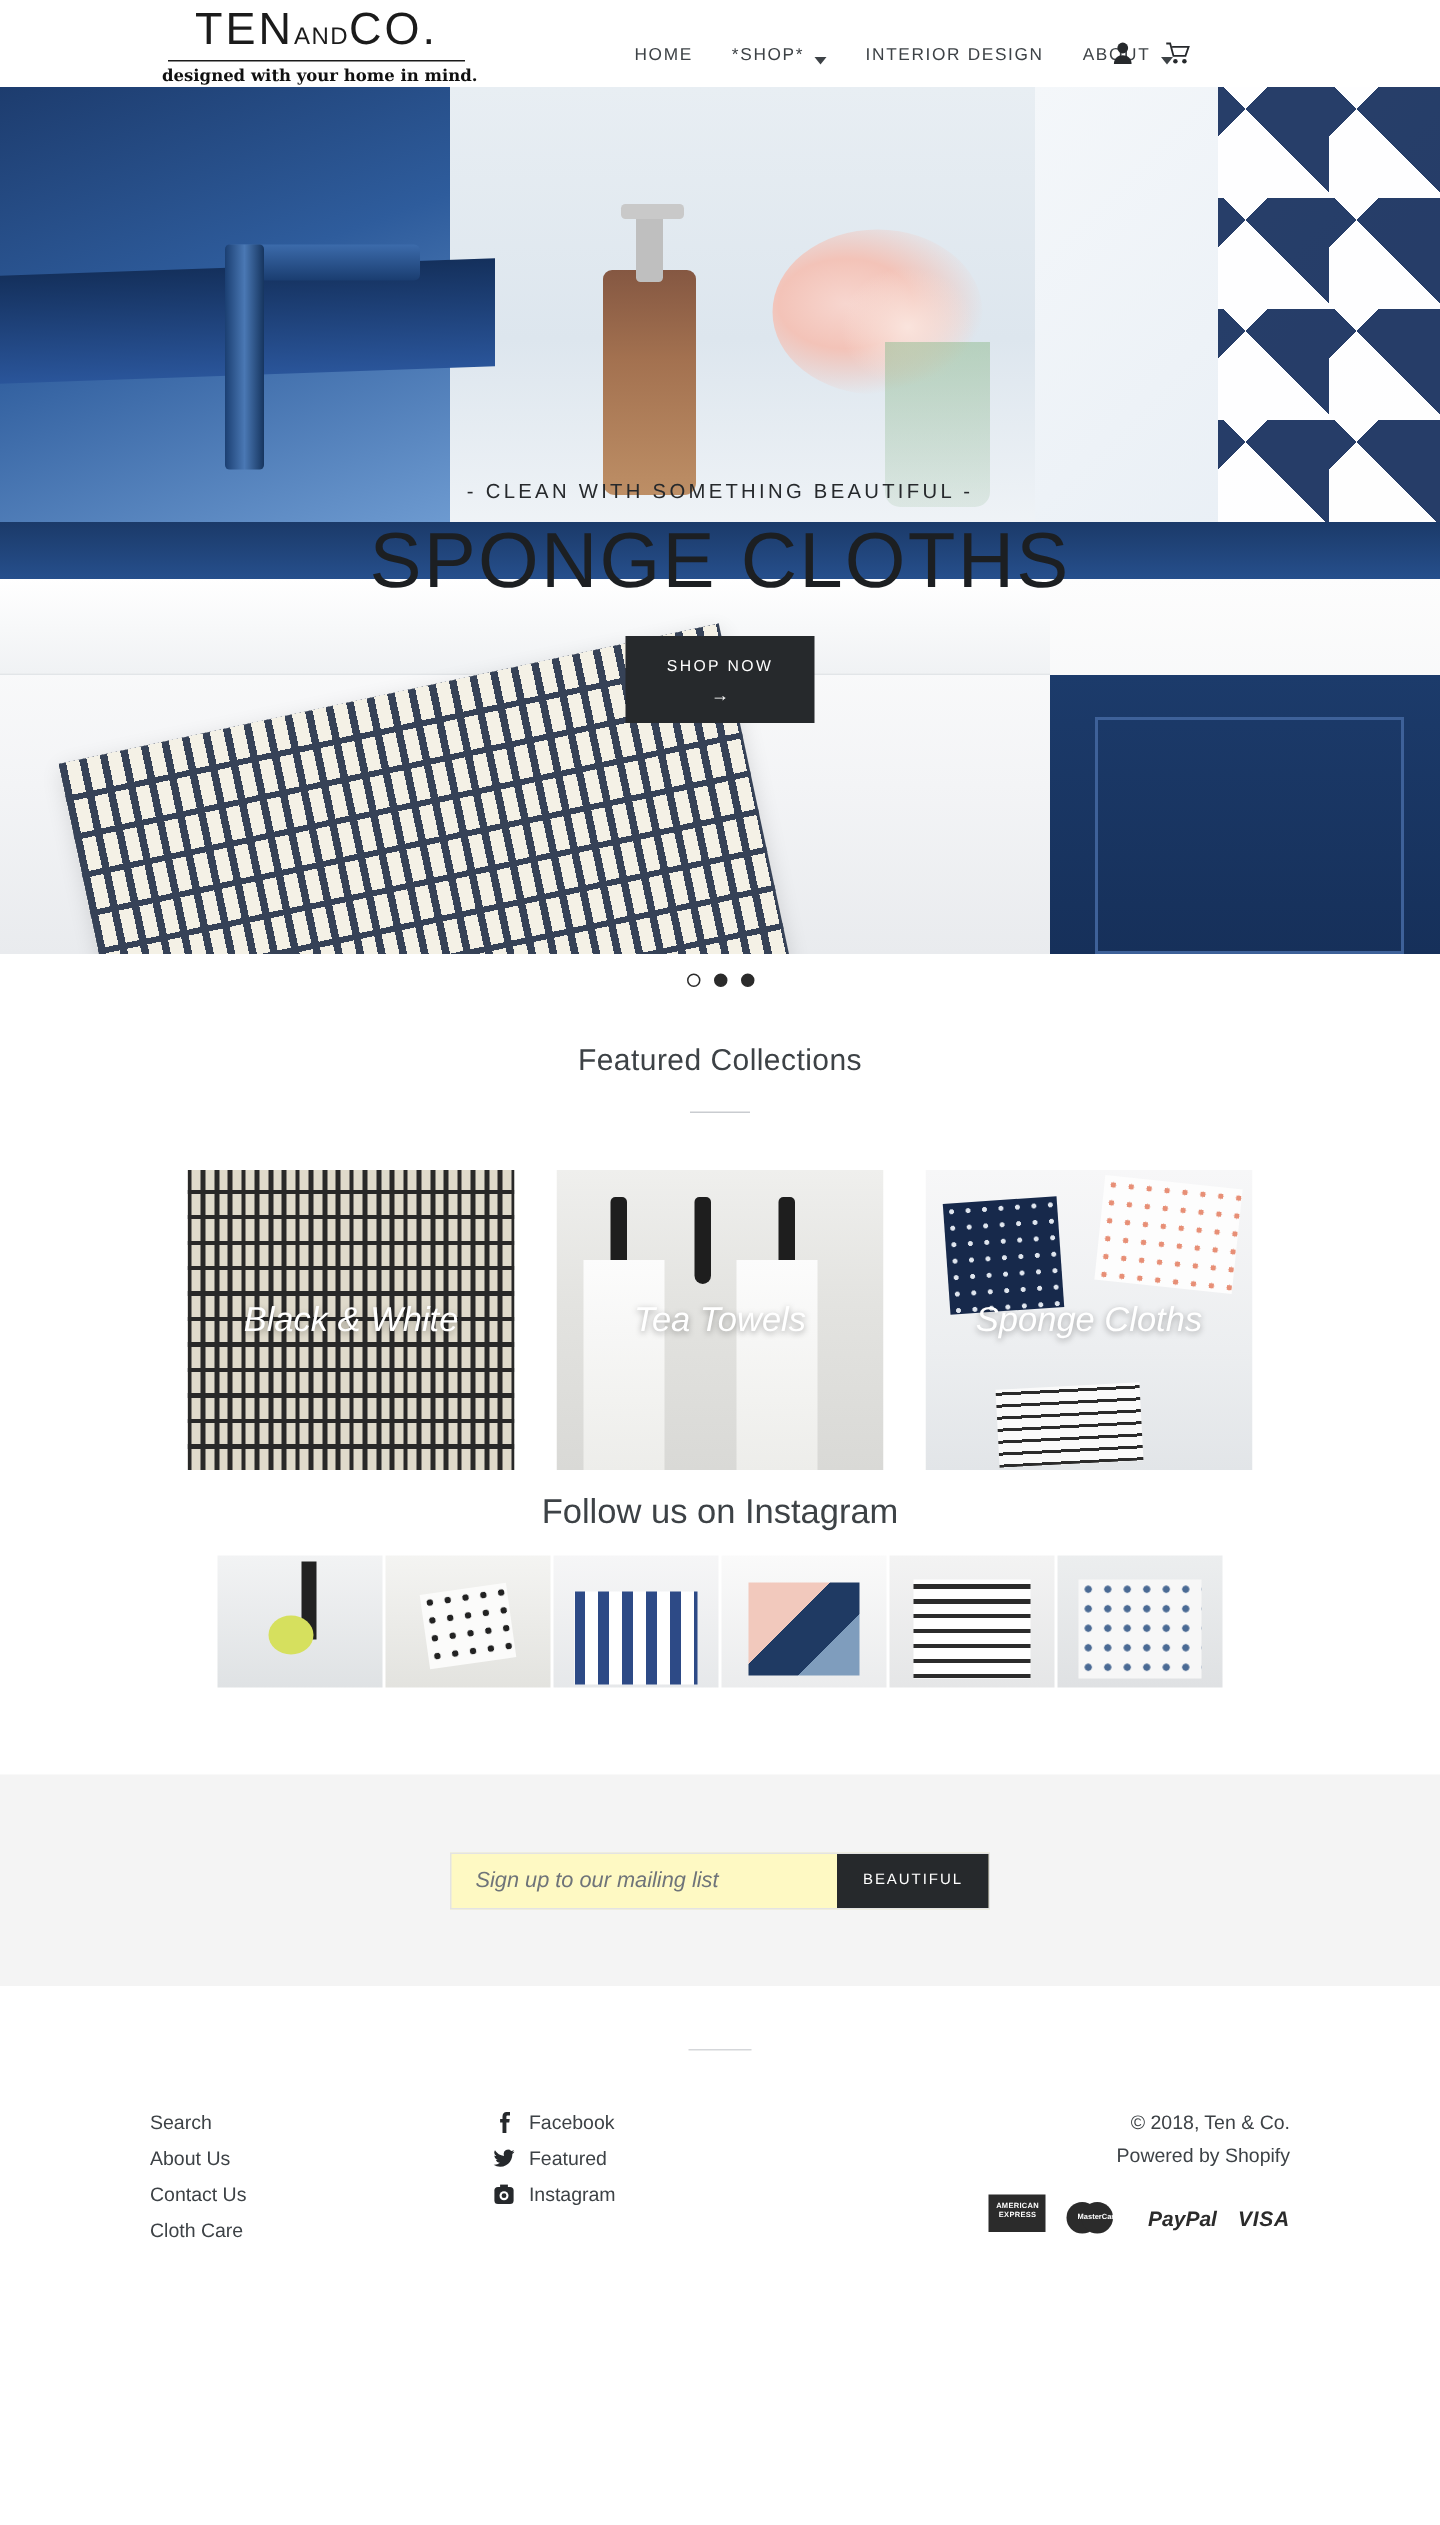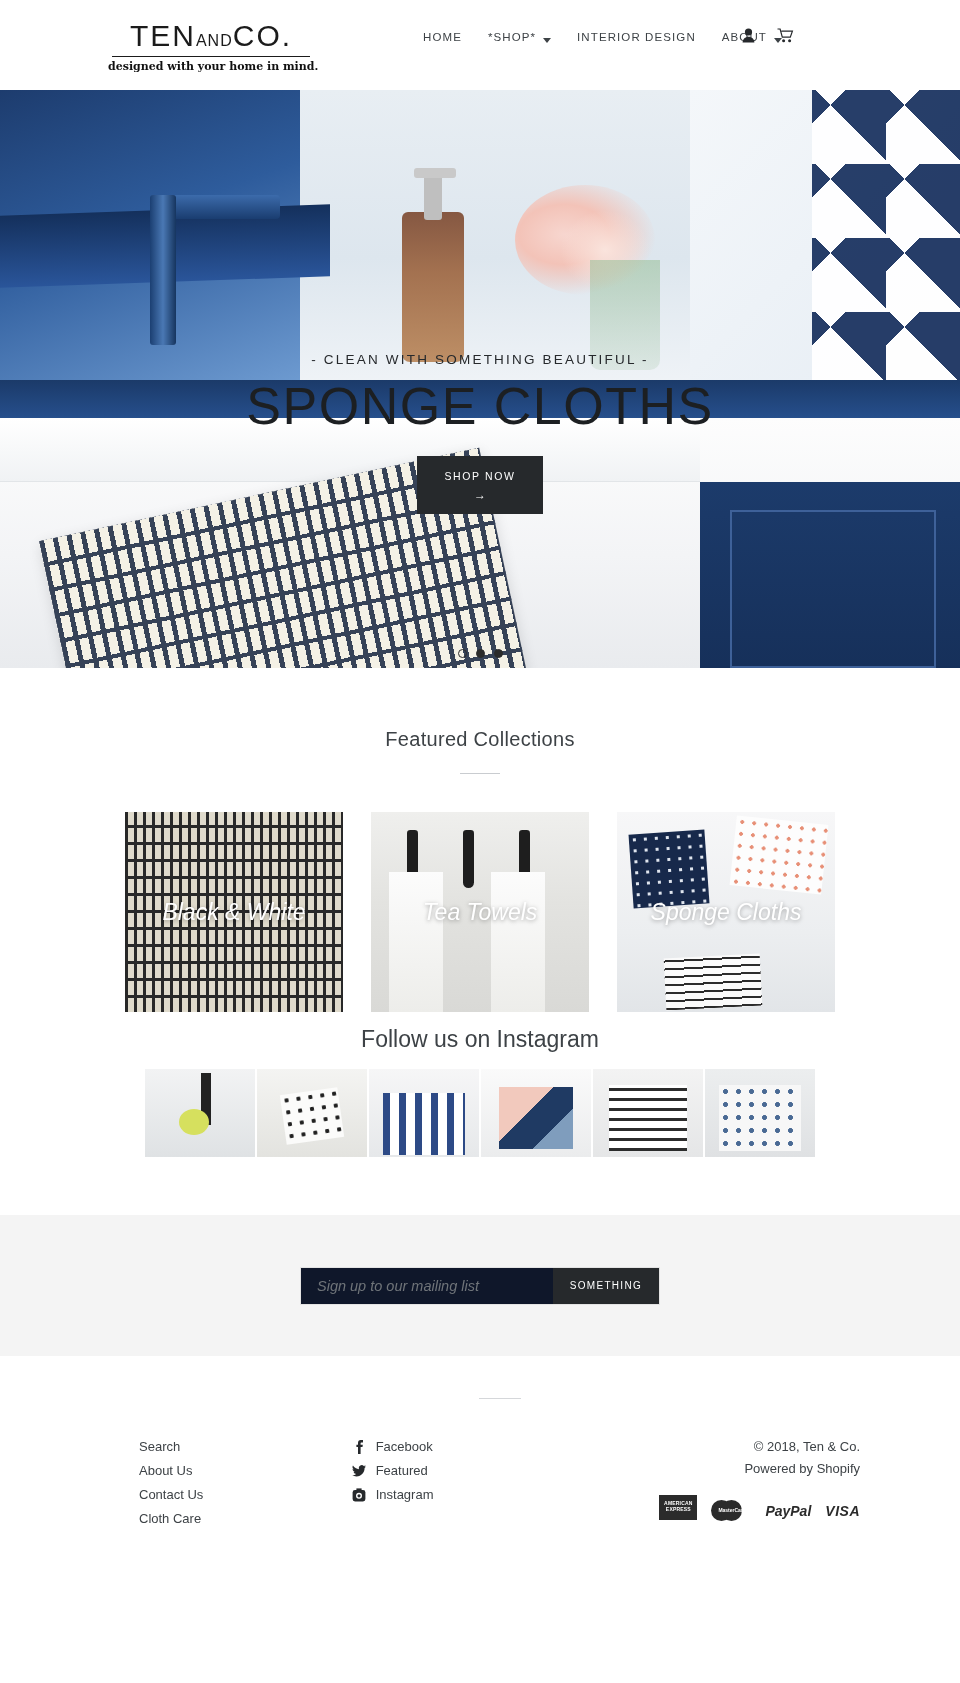--- a/index.html
+++ b/index.html
@@ -6,21 +6,21 @@
   html, body {
     width: 960px;
     background: #ffffff;
     font-family: "Liberation Sans", sans-serif;
     color: #3d4246;
   }
   body { width: 960px; height: 1683px; overflow: hidden; position: relative; }
 
   
   .header {
-    height: 90px;
+    height: 58px;
     display: flex;
     align-items: center;
     background: #fff;
     position: relative;
   }
   .logo-wrap {
     margin-left: 108px;
     width: 206px;
     text-align: center;
     line-height: 1;
@@ -339,38 +339,38 @@
     background:#f7f7f7; background-image: radial-gradient(circle,#4a6a94 2.2px, transparent 2.6px); background-size:13px 13px; }
 
   
   .newsletter {
     margin-top: 58px;
     background: #f4f4f4;
     height: 141px;
     display: flex; align-items: center; justify-content: center;
   }
   .nl-form {
-    display: flex; width: 360px; height: 38px; background: #0f172a;
+    display: flex; width: 360px; height: 38px; background: #fef9c3;
     border: 1px solid #e3e3e3;
   }
   .nl-input {
     flex: 1; border: 0; outline: none; padding: 0 16px;
     font-family: "Liberation Sans", sans-serif;
     font-size: 14.5px; font-style: italic; color: #6f7479;
     background: transparent;
   }
   .nl-input::placeholder { color: #6f7479; font-style: italic; }
   .nl-btn {
     background: #26292c; color: #fff; border: 0; cursor: pointer;
     padding: 0 17px; font-size: 10px; letter-spacing: 1.3px;
     font-family: "Liberation Sans", sans-serif;
   }
 
   
-  .footer { background: #fff; position: relative; height: 280px; margin-left: 39px; }
+  .footer { background: #fff; position: relative; height: 280px; }
   .footer-rule { width: 42px; height: 1px; background: #d5d7da; margin: 42px auto 0; }
   .footer-cols {
     display: flex; margin-top: 40px; padding: 0 100px;
     font-size: 13px; color: #3d4246;
   }
   .fcol-links { width: 235px; }
   .fcol-links div { margin-bottom: 9px; cursor: pointer; }
   .fcol-social { width: 340px; }
   .fsoc { display: flex; align-items: center; gap: 10px; margin-bottom: 9px; cursor: pointer; }
   .fsoc svg { flex: 0 0 14px; }
@@ -521,21 +521,21 @@
     <div class="insta-cell ic3"></div>
     <div class="insta-cell ic4"></div>
     <div class="insta-cell ic5"></div>
     <div class="insta-cell ic6"></div>
   </div>
 </div>
 
 <div class="newsletter">
   <div class="nl-form">
     <input class="nl-input" type="text" placeholder="Sign up to our mailing list" style="">
-    <button class="nl-btn">SOMETHING</button>
+    <button class="nl-btn">BEAUTIFUL</button>
   </div>
 </div>
 
 <div class="footer">
   <div class="footer-rule"></div>
   <div class="footer-cols">
 
     <div class="fcol-links">
       <div>Search</div>
       <div>About Us</div>

